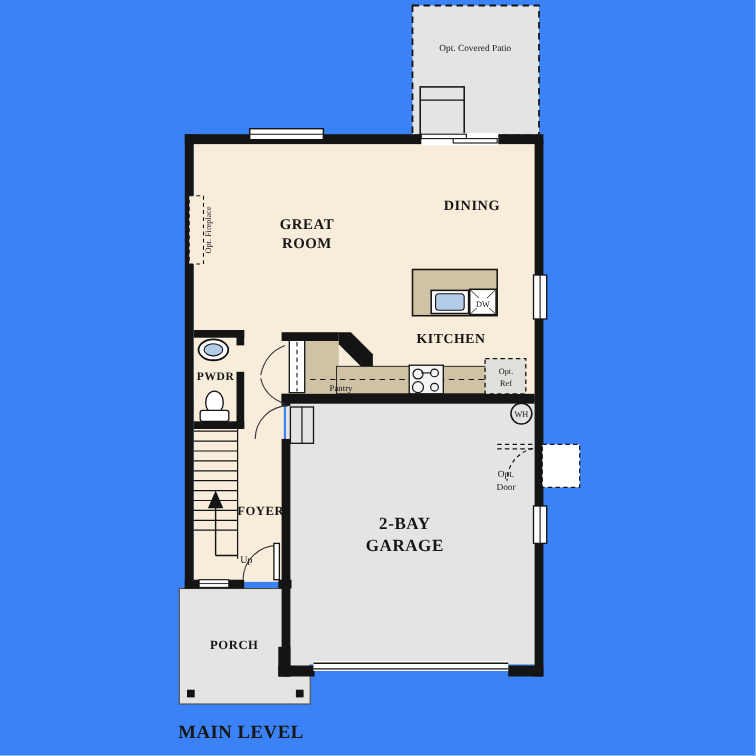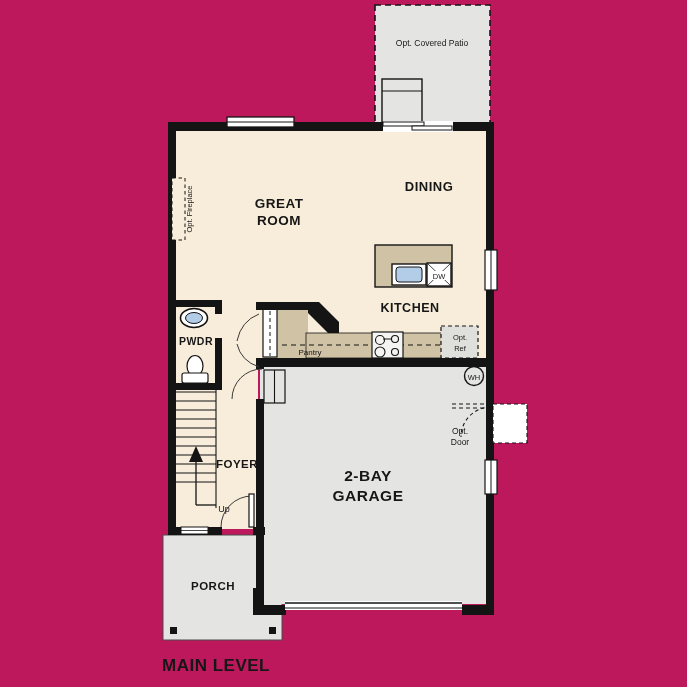--- a/index.html
+++ b/index.html
@@ -1,17 +1,17 @@
 <!DOCTYPE html>
 <html><head>
 <meta charset="utf-8">
 <style>
   html,body{margin:0;padding:0;background:#fff;}
-  .canvas{position:relative;width:687px;height:687px;background:#be185d;
-          font-family:Liberation Sans, sans-serif;overflow:hidden;text-align:right;}
+  .canvas{position:relative;width:687px;height:687px;background:#3b82f6;
+          font-family:Liberation Serif, serif;overflow:hidden;text-align:right;}
   svg{display:block;}
   text{fill:#161616;}
   .room-label{font-weight:bold;letter-spacing:.5px;}
   .small-label{font-weight:normal;}
 </style>
 </head>
 <body>
 
 <div class="canvas">
 <svg width="687" height="687" viewBox="0 0 687 687">

